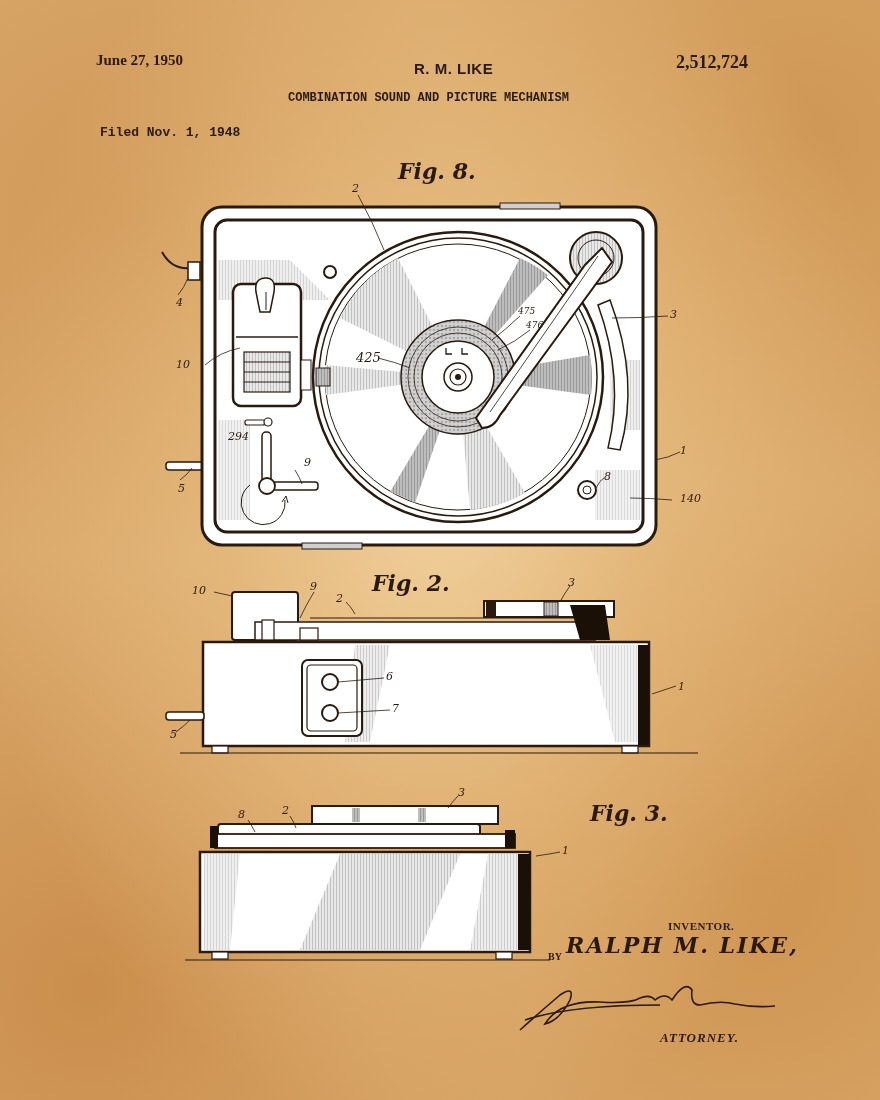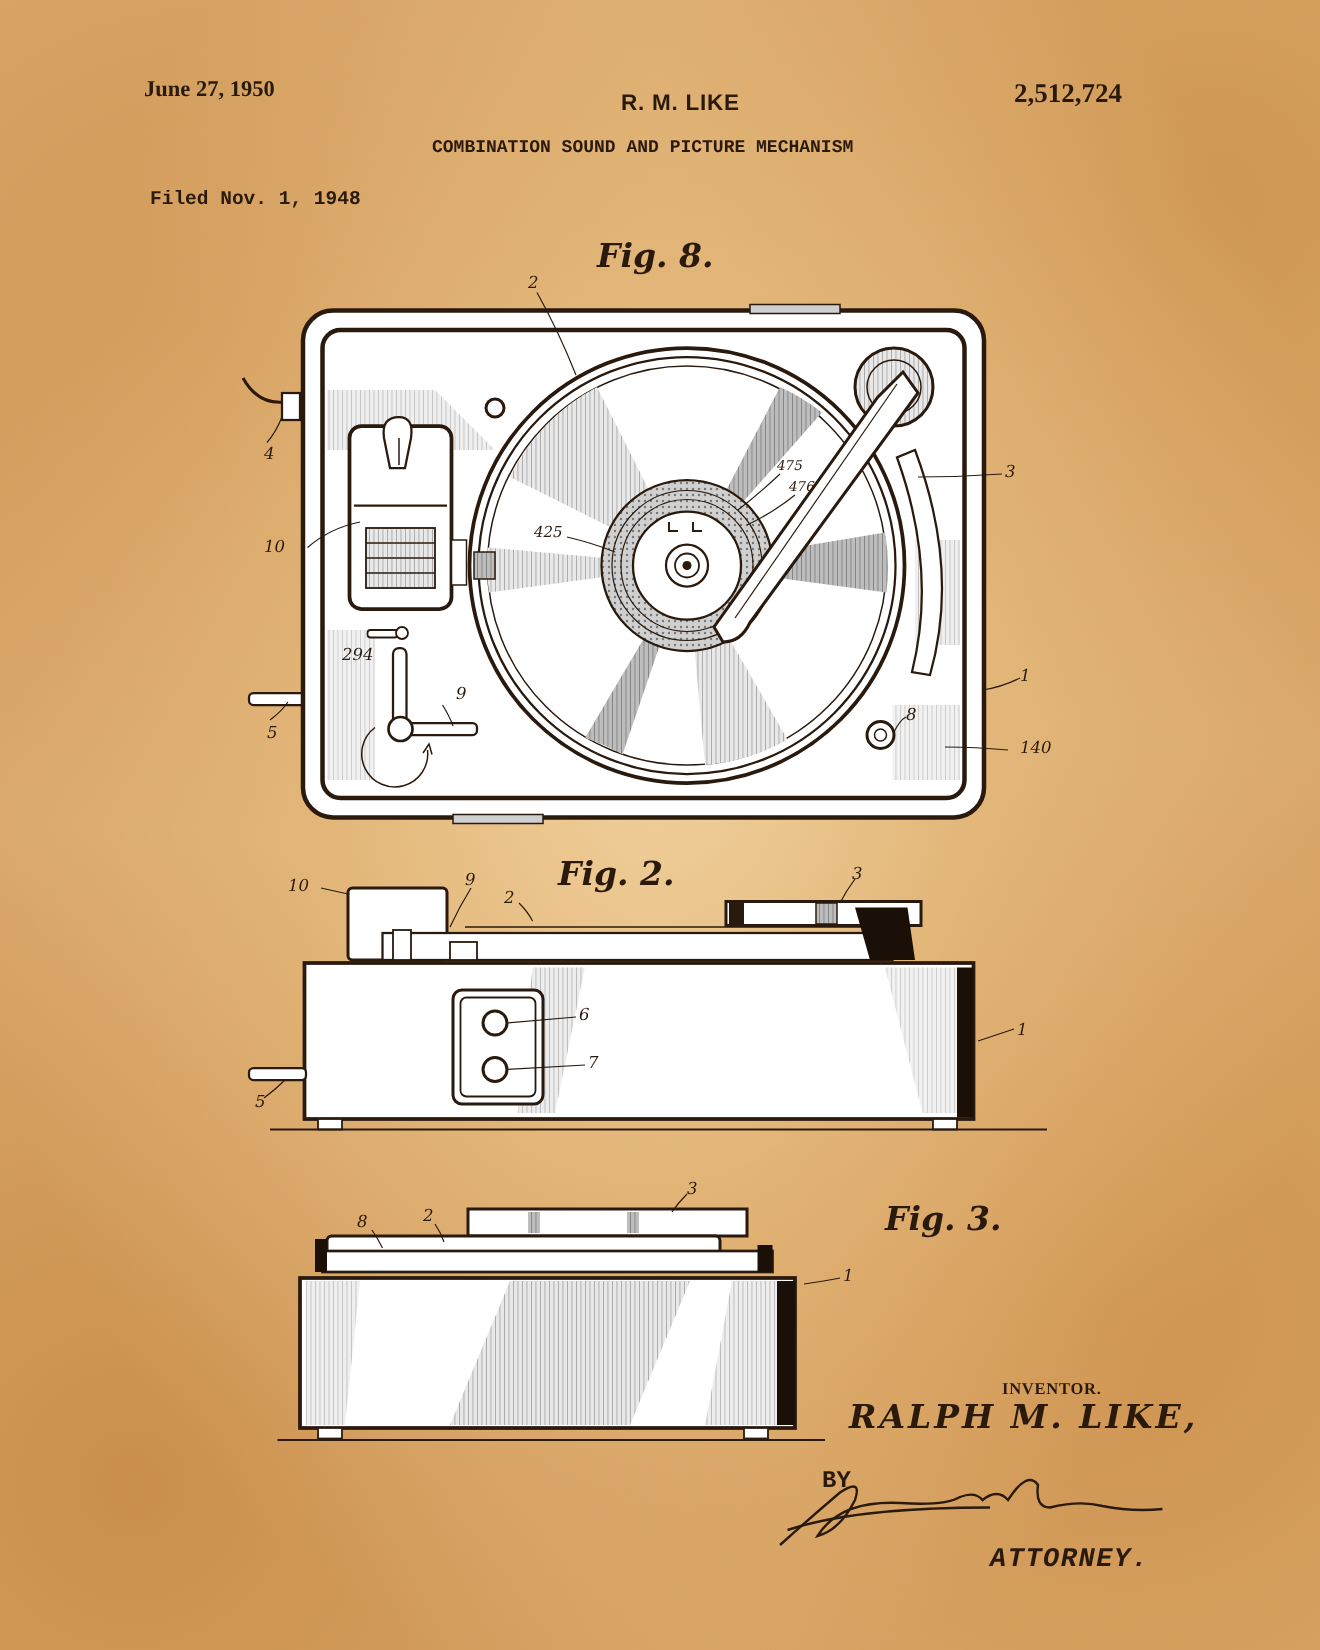--- a/index.html
+++ b/index.html
@@ -15,22 +15,22 @@
   .abs{position:absolute;}
   .hdr-date{left:96px;top:52px;font-size:15px;font-weight:bold;font-family:"Liberation Serif",serif;}
   .hdr-num{left:676px;top:52px;font-size:18px;font-weight:bold;font-family:"Liberation Serif",serif;}
   .hdr-inv{left:414px;top:60px;font-size:15px;font-weight:bold;font-family:"Liberation Sans",sans-serif;letter-spacing:0.5px;}
   .hdr-title{left:288px;top:91px;font-size:12px;font-weight:bold;font-family:"Liberation Mono",monospace;letter-spacing:0px;}
   .hdr-filed{left:100px;top:125px;font-size:13px;font-weight:bold;font-family:"Liberation Mono",monospace;}
   .figlbl{font-family:"DejaVu Serif",serif;font-style:italic;font-weight:bold;font-size:22px;color:#2a1a0e;}
   .ref{font-family:"DejaVu Serif",serif;font-style:italic;font-size:11px;color:#2a1a0e;}
   .inv-h{left:668px;top:920px;font-size:11px;font-weight:bold;font-family:"Liberation Serif",serif;letter-spacing:0.5px;}
   .inv-n{left:566px;top:932px;font-size:22px;font-weight:bold;font-style:italic;font-family:"DejaVu Serif",serif;letter-spacing:2px;}
-  .by{left:548px;top:978px;font-size:16px;font-weight:bold;font-family:Liberation Mono, monospace;}
-  .att{left:660px;top:1030px;font-size:18px;font-weight:bold;font-style:italic;font-family:Liberation Mono, monospace;letter-spacing:1px;}
+  .by{left:548px;top:951px;font-size:10px;font-weight:bold;font-family:Liberation Serif, serif;}
+  .att{left:660px;top:1030px;font-size:13px;font-weight:bold;font-style:italic;font-family:Liberation Serif, serif;letter-spacing:1px;}
   svg{position:absolute;left:0;top:0;}
 </style>
 </head>
 <body>
 
 <div class="abs hdr-date">June 27, 1950</div>
 <div class="abs hdr-inv">R. M. LIKE</div>
 <div class="abs hdr-num">2,512,724</div>
 <div class="abs hdr-title">COMBINATION SOUND AND PICTURE MECHANISM</div>
 <div class="abs hdr-filed">Filed Nov. 1, 1948</div>
@@ -219,21 +219,21 @@
 <div class="abs ref" style="left:176px;top:296px;">4</div>
 <div class="abs ref" style="left:176px;top:358px;">10</div>
 <div class="abs ref" style="left:228px;top:430px;">294</div>
 <div class="abs ref" style="left:178px;top:482px;">5</div>
 <div class="abs ref" style="left:304px;top:456px;">9</div>
 <div class="abs ref" style="left:604px;top:470px;">8</div>
 <div class="abs ref" style="left:680px;top:444px;">1</div>
 <div class="abs ref" style="left:680px;top:492px;text-align:right;">140</div>
 <div class="abs ref" style="left:518px;top:306px;font-size:9px;">475</div>
 <div class="abs ref" style="left:526px;top:320px;font-size:9px;">476</div>
-<div class="abs ref" style="left:356px;top:350px;font-size:10px;">425</div>
+<div class="abs ref" style="left:356px;top:350px;font-size:13px;">425</div>
 
 <div class="abs ref" style="left:192px;top:584px;">10</div>
 <div class="abs ref" style="left:310px;top:580px;">9</div>
 <div class="abs ref" style="left:336px;top:592px;">2</div>
 <div class="abs ref" style="left:568px;top:576px;">3</div>
 <div class="abs ref" style="left:386px;top:670px;">6</div>
 <div class="abs ref" style="left:392px;top:702px;">7</div>
 <div class="abs ref" style="left:678px;top:680px;">1</div>
 <div class="abs ref" style="left:170px;top:728px;">5</div>
 

